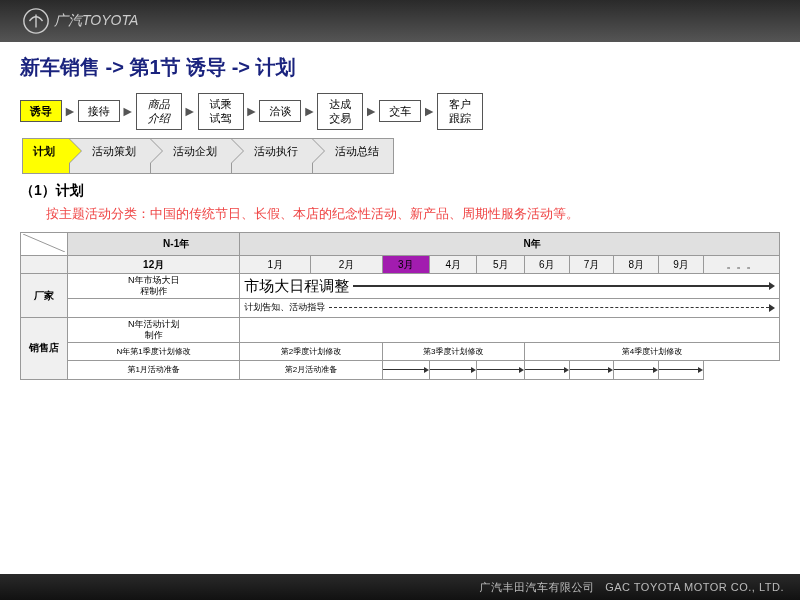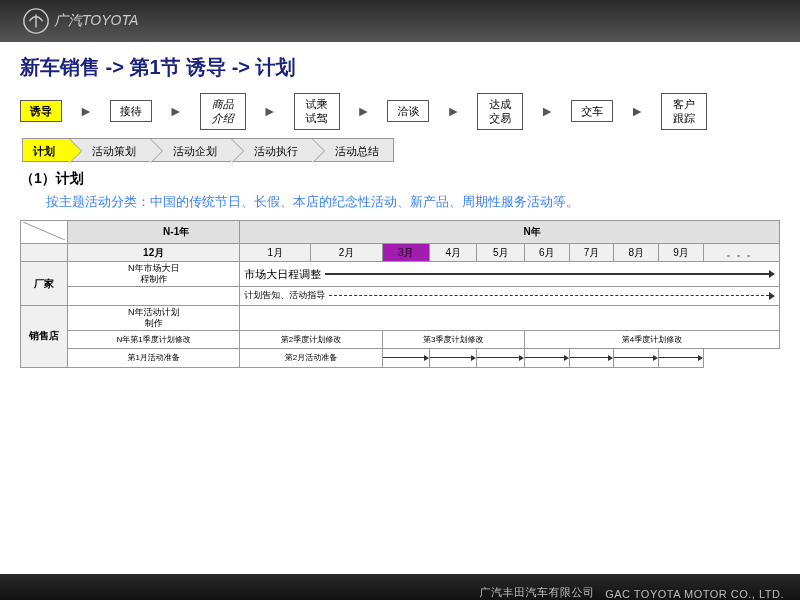--- a/index.html
+++ b/index.html
@@ -72,51 +72,51 @@
       margin-bottom: 8px;
     }
     .desc-title {
       font-size: 14px;
       font-weight: bold;
       color: #000;
       margin-bottom: 4px;
     }
     .desc-para {
       font-size: 13px;
-      color: #3b82f6;
+      color: #ef4444;
       line-height: 1.6;
       text-indent: 2em;
       margin-bottom: 2px;
     }
 
     
     #footer {
       position: absolute;
       bottom: 0;
       left: 0;
       right: 0;
       background: linear-gradient(to bottom, #2a2a2a, #111);
       height: 26px;
       display: flex;
-      align-items: flex-end;
+      align-items: center;
       justify-content: flex-end;
       padding-right: 16px;
     }
     .footer-text {
       color: #bbb;
       font-size: 11px;
       font-family: Arial, sans-serif;
       letter-spacing: 0.5px;
     }
 
     .flow-wrapper {
       display: flex;
       align-items: center;
       flex-wrap: nowrap;
-      gap: 16px;
+      gap: 0;
       margin-bottom: 8px;
     }
     .flow-box {
       border: 1.5px solid #555;
       background: white;
       font-size: 11px;
       text-align: center;
       padding: 3px 5px;
       line-height: 1.3;
       min-width: 42px;
@@ -134,21 +134,21 @@
 
     
     .subflow-wrapper {
       display: flex;
       align-items: center;
       margin-bottom: 8px;
       margin-left: 2px;
     }
     .sf-item {
       position: relative;
-      height: 24px;
+      height: 36px;
       line-height: 24px;
       font-size: 11px;
       text-align: center;
       padding: 0 14px 0 18px;
       background: #e8e8e8;
       border: 1px solid #999;
       margin-right: -1px;
     }
     .sf-item::after {
       content: '';
@@ -294,21 +294,21 @@
           <td style="background:#f0f0f0;">。。。</td>
         </tr>
       </thead>
       <tbody>
 
         <tr>
           <td class="label-col" rowspan="2">厂家</td>
           <td style="font-size:9px;line-height:1.2;">N年市场大日<br>程制作</td>
           <td colspan="10" style="padding:0;">
             <div style="display:flex;align-items:center;height:18px;padding:0 4px;">
-              <span style="font-size:11px;margin-right:4px;">市场大日程调整</span>
+              <span style="font-size:15px;margin-right:4px;">市场大日程调整</span>
               <div style="flex:1;height:1.5px;background:#333;"></div>
               <div style="width:0;height:0;border-top:4px solid transparent;border-bottom:4px solid transparent;border-left:6px solid #333;"></div>
             </div>
           </td>
         </tr>
 
         <tr>
           <td></td>
           <td colspan="10" style="padding:0;">
             <div style="display:flex;align-items:center;height:18px;padding:0 4px;">

